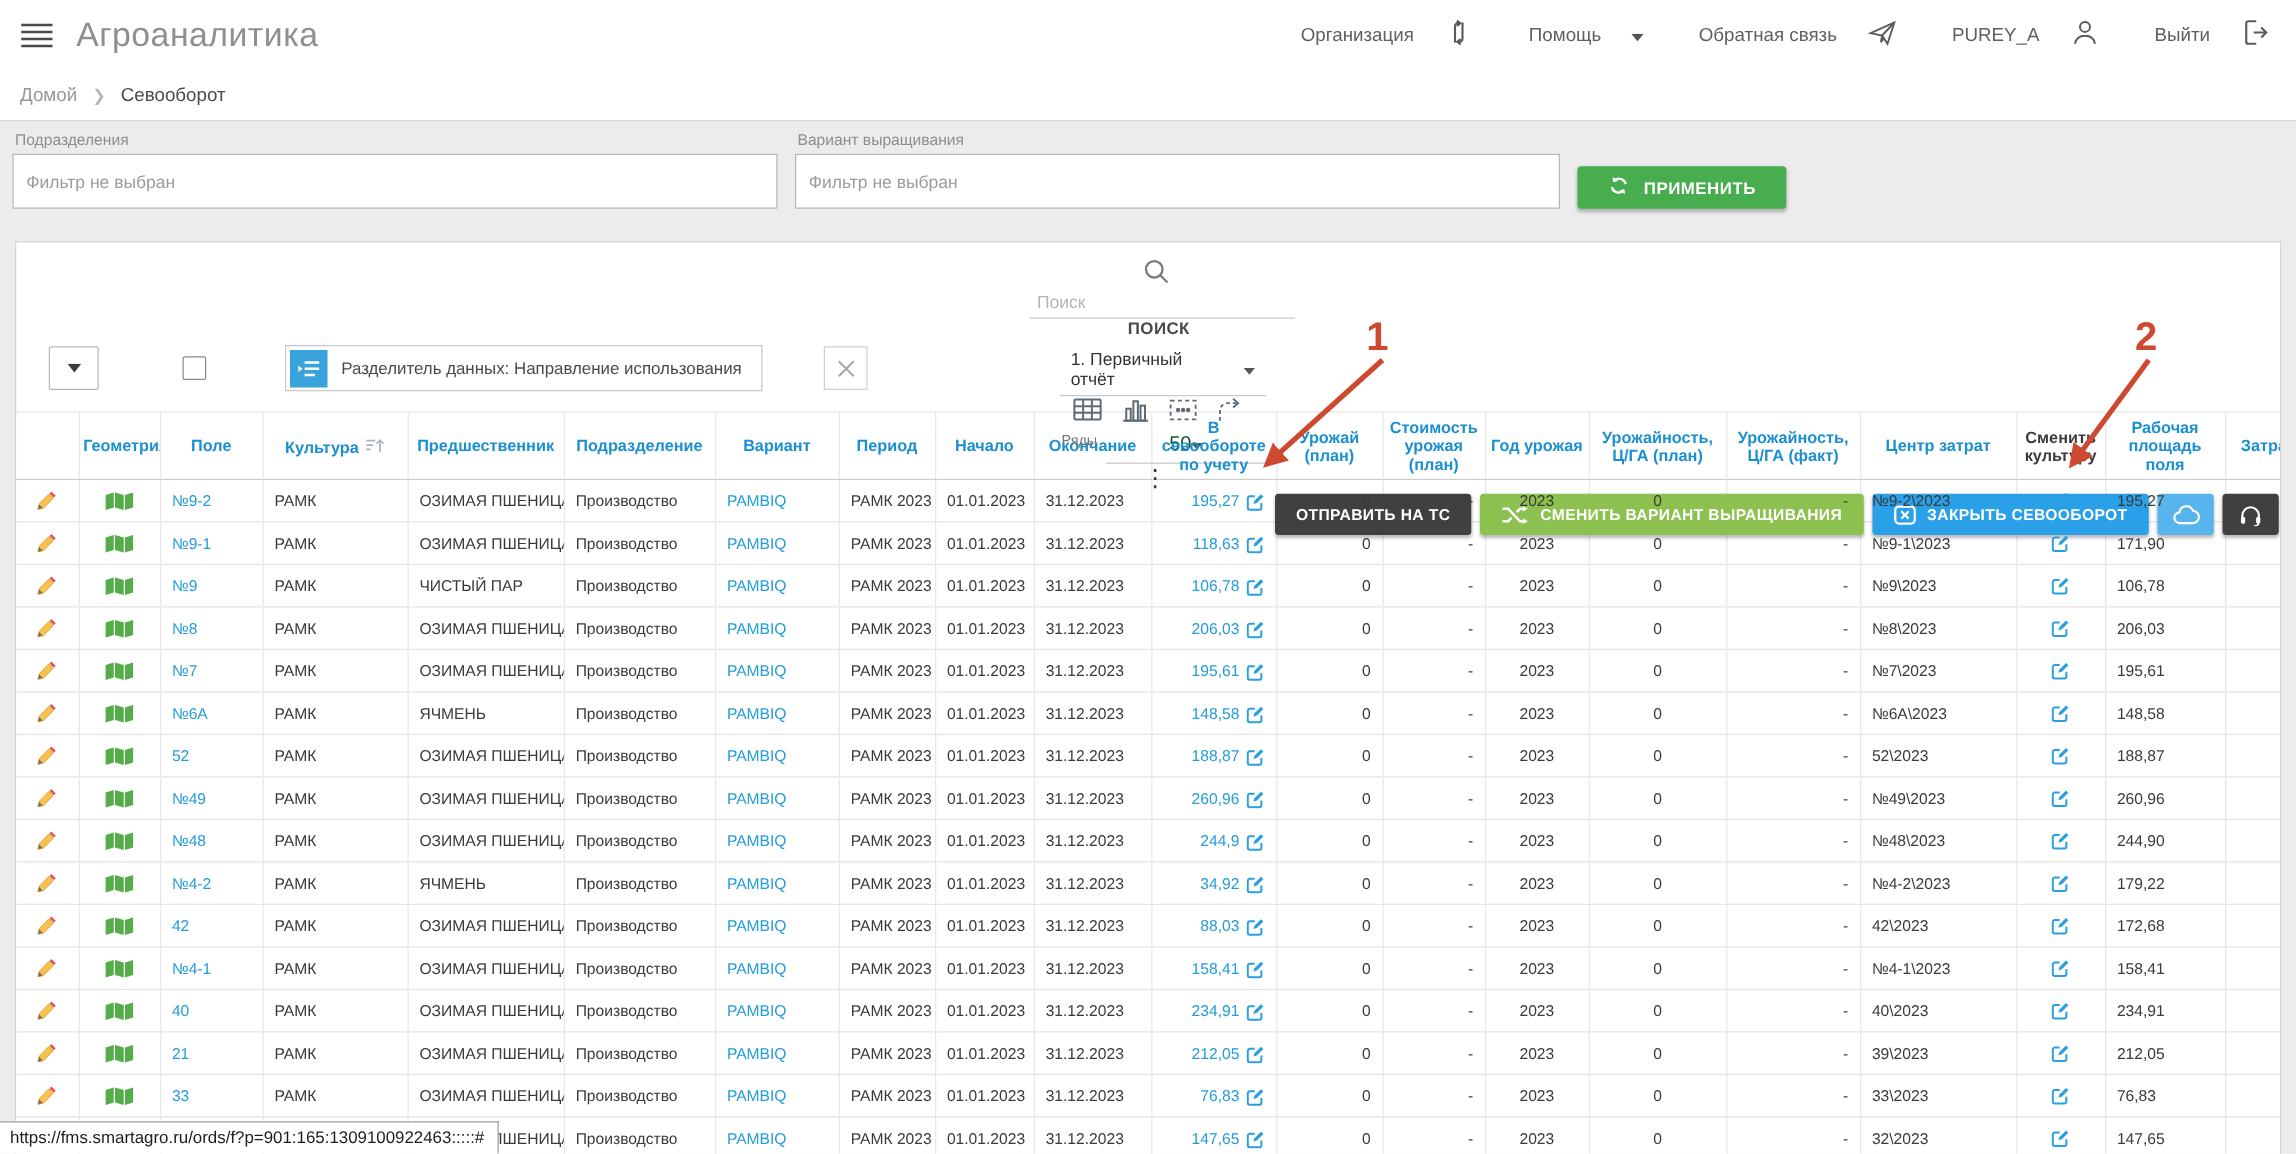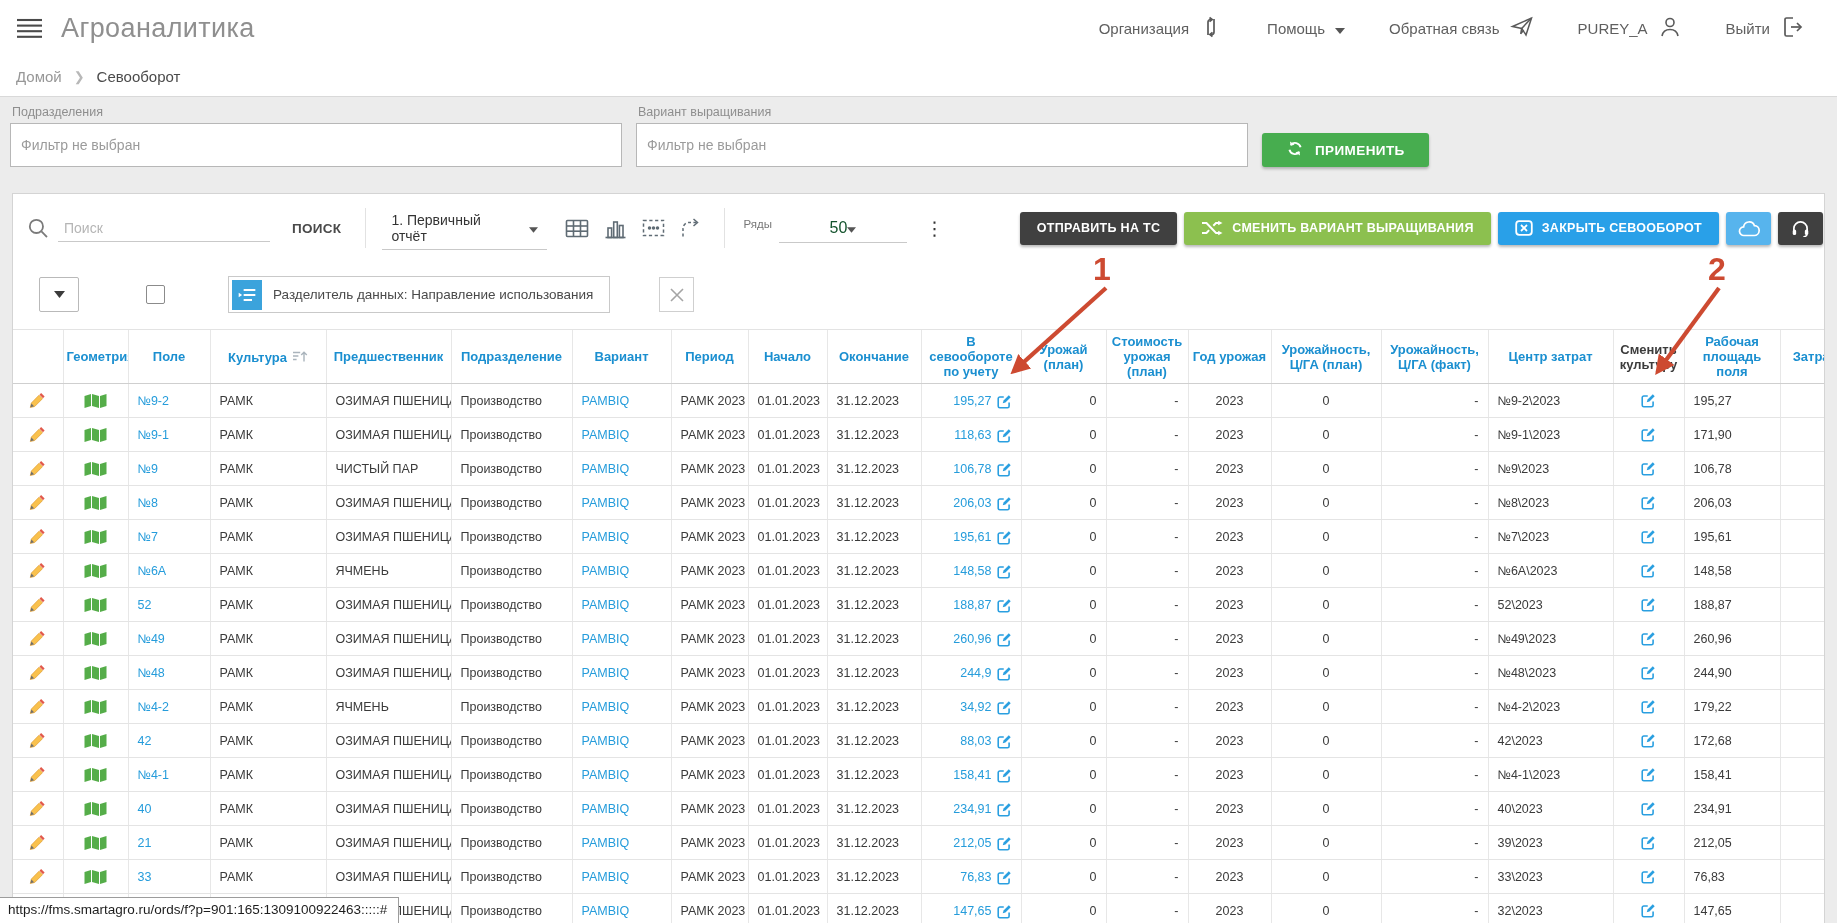--- a/index.html
+++ b/index.html
@@ -2,42 +2,42 @@
 <html><head>
 <meta charset="utf-8">
 <style>
   * { box-sizing: border-box; }
   html,body { margin:0; padding:0; }
   body {
     width:1837px; height:923px; overflow:hidden; position:relative;
     background:#fff; font-family:"Liberation Sans", sans-serif; color:#3a3a3a;
   }
   
-  .topbar { height:56px; display:flex; align-items:center; justify-content:space-between; padding:0 32px 0 16px; background:#fff; }
+  .topbar { height:56px; display:flex; align-items:center; justify-content:space-between; padding:0 20px 0 16px; background:#fff; }
   .brand { display:flex; align-items:center; gap:18px; }
   .hamburger { cursor:pointer; display:flex; align-items:center; }
   .app-title { font-size:27px; font-weight:300; color:#8f8f8f; letter-spacing:.4px; }
   .topnav { display:flex; align-items:center; gap:44px; }
-  .topnav .item { display:flex; align-items:center; gap:10px; font-size:15px; color:#5f5f5f; cursor:pointer; white-space:nowrap; }
+  .topnav .item { display:flex; align-items:center; gap:24px; font-size:15px; color:#5f5f5f; cursor:pointer; white-space:nowrap; }
   
   .breadcrumb { height:40px; display:flex; align-items:center; gap:12px; padding:0 16px; font-size:15px; background:#fff; }
   .breadcrumb .home { color:#979797; cursor:pointer; }
   .breadcrumb .sep { color:#b8b8b8; font-size:13px; }
   .breadcrumb .current { color:#4a4a4a; }
   
   .graywrap { position:absolute; left:0; right:0; top:96px; bottom:0; background:#ececec; border-top:1px solid #d9d9d9; }
   .filterband { display:flex; align-items:flex-end; gap:14px; padding:8px 10px 0 10px; }
   .filter-field { display:flex; flex-direction:column; width:612px;justify-content:space-between; }
   .filter-field label { font-size:12.5px; color:#8e8e8e; margin:0 0 4px 2px; }
   .filter-field input { height:44px; border:1px solid #b7b7b7; background:#fff; padding:0 10px; font-size:14px; color:#444; outline:none; font-family:"Liberation Sans", sans-serif; }
   .filter-field input::placeholder { color:#9b9b9b; }
   .apply-btn { height:34px; background:#47ad4f; color:#fff; border:none; border-radius:3px; font-weight:700; font-size:13.5px; letter-spacing:.4px; padding:0 24px; display:flex; align-items:center; gap:11px; box-shadow:0 2px 3px rgba(0,0,0,.25); cursor:pointer; font-family:"Liberation Sans", sans-serif; }
   
   .panel { position:relative; margin:26px 12px 0 12px; background:#fff; border:1px solid #d4d4d4; height:780px; overflow:hidden; }
-  .toolbar { display:flex; align-items:center; padding:12px 1px 0 14px; height:56px; }
+  .toolbar { display:flex; align-items:center; padding:12px 1px 0 14px; height:56px;flex-direction:column; }
   .search-input { border:none; border-bottom:1px solid #c9c9c9; width:212px; font-size:14px; padding:5px 6px; margin-left:9px; outline:none; color:#444; font-family:"Liberation Sans", sans-serif; }
   .search-input::placeholder { color:#b5b5b5; }
   .search-go { font-weight:700; font-size:13.5px; color:#4a4a4a; margin:0 18px 0 22px; letter-spacing:.3px; cursor:pointer; }
   .vsep { width:1px; align-self:stretch; background:#e2e2e2; margin:2px 6px; }
   .report-combo { display:flex; align-items:center; justify-content:space-between; gap:14px; border-bottom:1px solid #c9c9c9; padding:5px 9px; font-size:14px; color:#333; width:165px; margin-left:10px; cursor:pointer; }
   .tool-icons { display:flex; align-items:center; gap:15px; margin:0 16px 0 18px; }
   .tool-icons span { cursor:pointer; display:flex; }
   .rows-combo { display:flex; align-items:center; margin-left:12px; }
   .rows-combo .rows-label { font-size:11.5px; color:#777; margin-right:7px; position:relative; top:-4px; }
   .rows-field { display:flex; align-items:center; justify-content:center; border-bottom:1px solid #c9c9c9; width:128px; padding:5px 8px; font-size:16px; color:#14532d; cursor:pointer; }

